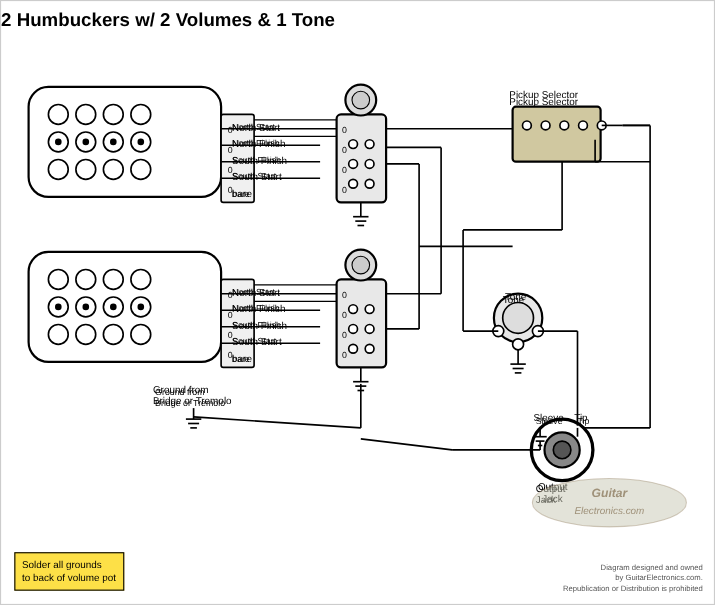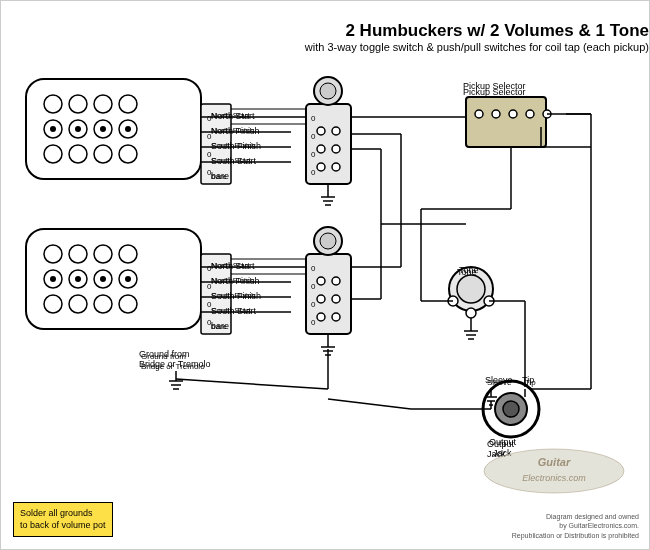--- a/index.html
+++ b/index.html
@@ -12,22 +12,22 @@
       position: relative;
     }
     #main-container {
       width: 650px;
       height: 550px;
       position: relative;
       background: #fff;
       border: 1px solid #ccc;
     }
     #title-area {
-      text-align: right;
-      padding-top: 20px;
+      text-align: left;
+      padding-top: 8px;
     }
     #main-title {
       font-size: 17px;
       font-weight: bold;
       color: #000;
     }
     #subtitle {
       font-size: 11px;
       color: #000;
     }
@@ -55,21 +55,21 @@
       border: 1px solid #000;
       padding: 4px 6px;
       font-size: 9px;
       line-height: 1.4;
       background: #fde047;
     }
 
     
     #watermark {
       position: absolute;
-      bottom: 50px;
+      bottom: 64px;
       right: 20px;
       font-size: 12px;
       color: rgba(150,150,150,0.7);
       font-style: italic;
     }
 
     
     #copyright {
       position: absolute;
       bottom: 8px;
@@ -87,21 +87,20 @@
       width: 650px;
       height: 460px;
     }
   </style>
 </head>
 <body>
 
 <div id="main-container">
   <div id="title-area">
     <div id="main-title">2 Humbuckers w/ 2 Volumes &amp; 1 Tone</div>
-    <div id="subtitle">with 3-way toggle switch &amp; push/pull switches for coil tap (each pickup)</div>
   </div>
 
   <div id="diagram-area">
     <svg class="diagram" viewBox="0 0 650 460">
 
       <rect x="25" y="30" width="175" height="100" rx="18" ry="18" fill="white" stroke="black" stroke-width="2"></rect>
 
       <circle cx="52" cy="55" r="9" fill="white" stroke="black" stroke-width="1.5"></circle>
       <circle cx="77" cy="55" r="9" fill="white" stroke="black" stroke-width="1.5"></circle>
       <circle cx="102" cy="55" r="9" fill="white" stroke="black" stroke-width="1.5"></circle>

